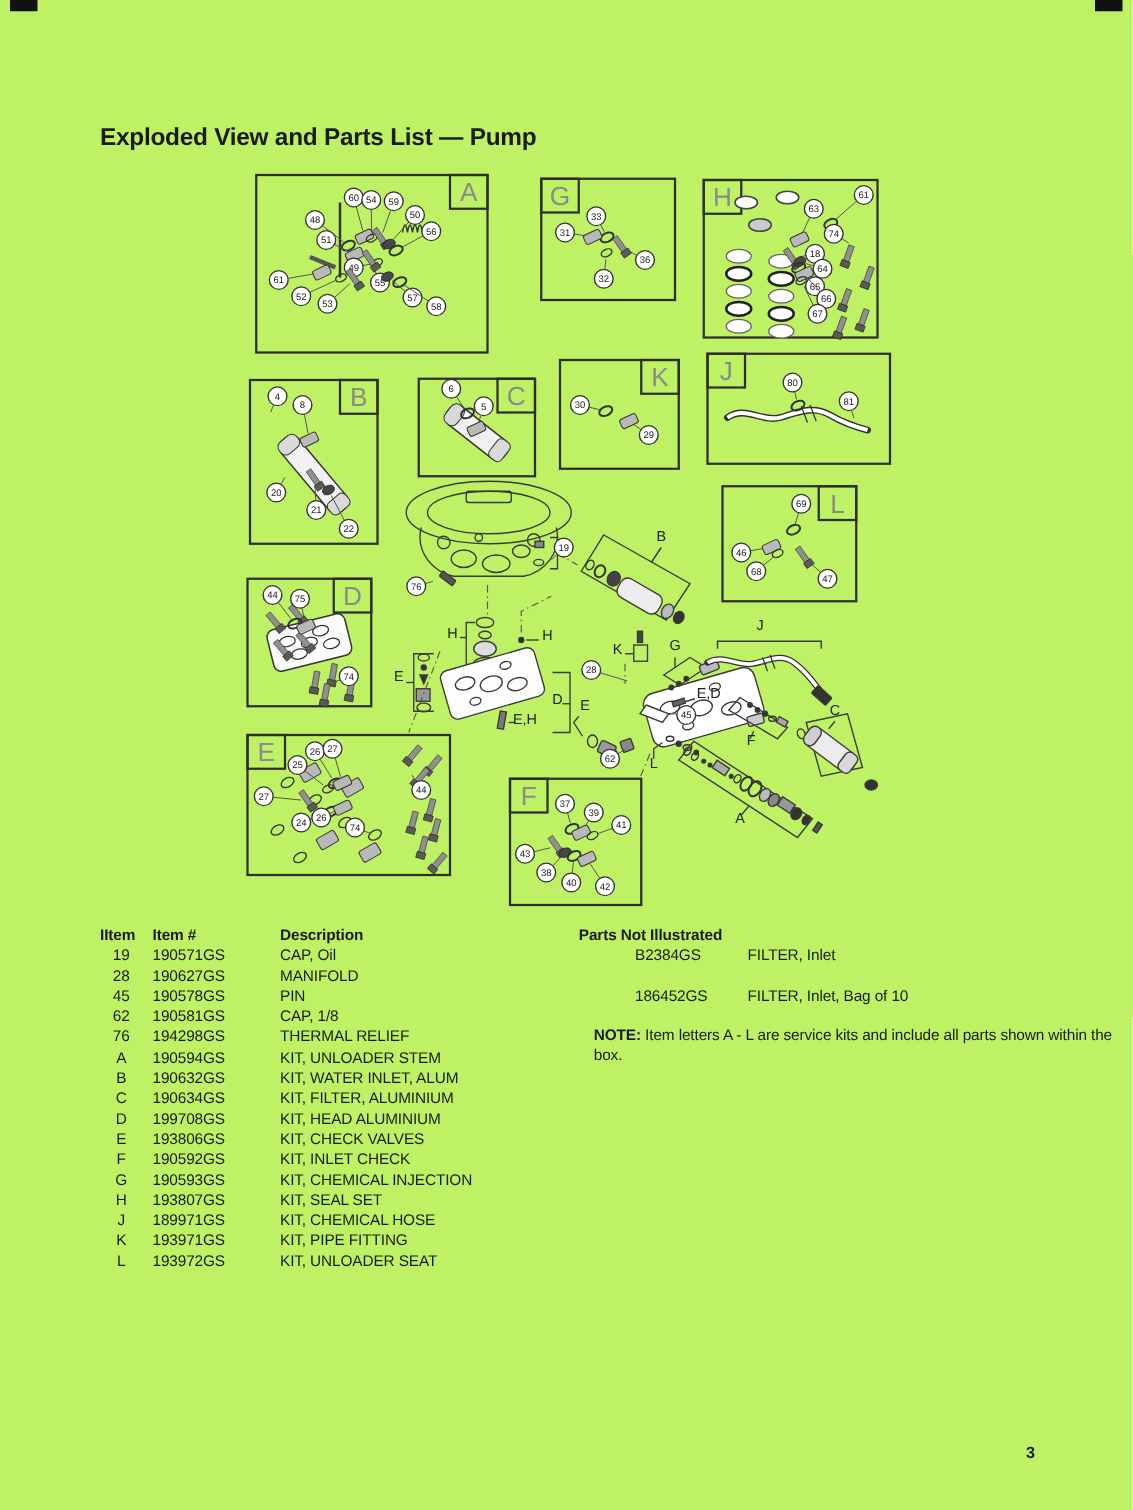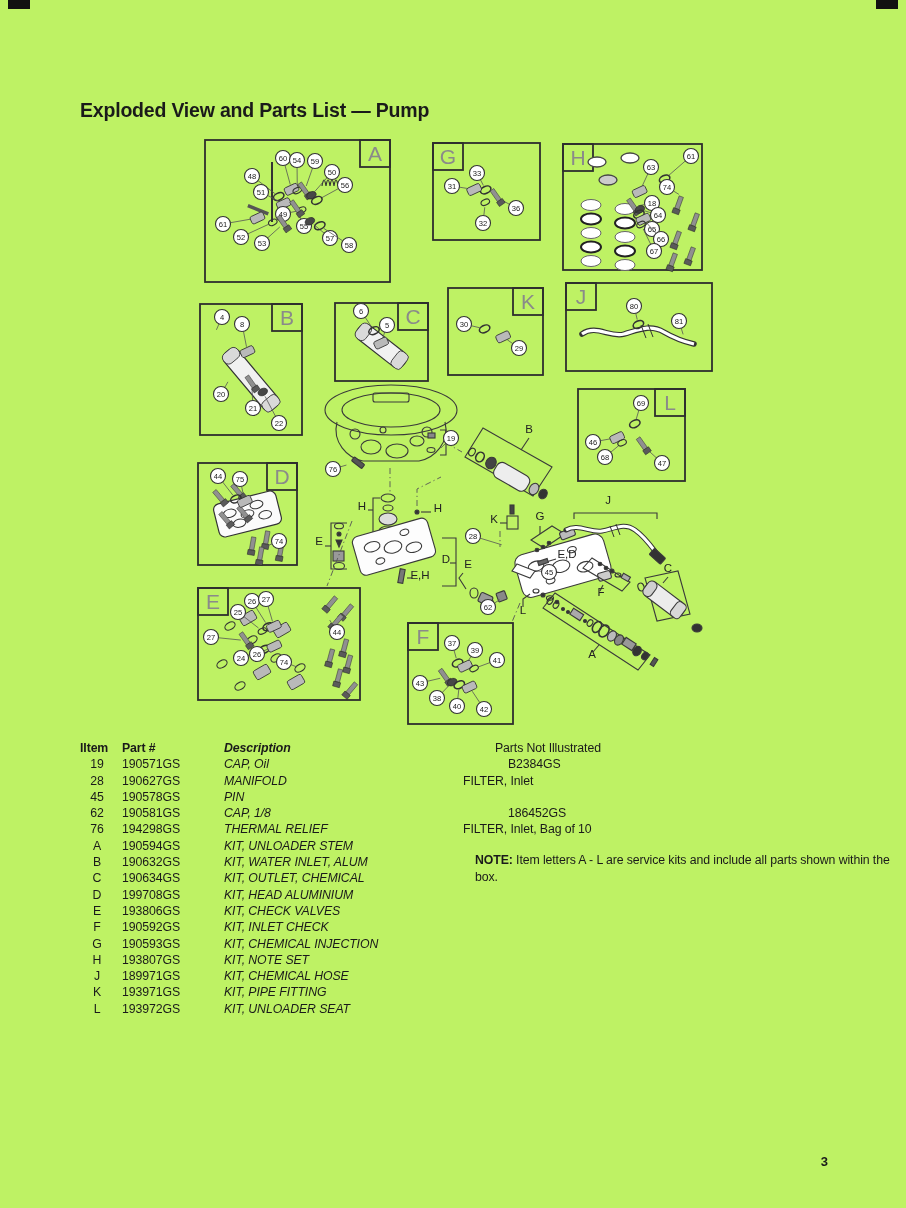--- a/index.html
+++ b/index.html
@@ -11,26 +11,26 @@
   .a1{left:8px;top:0;width:22px;height:9px;}
   .a2{left:876px;top:0;width:22px;height:9px;}
 
   .parts-table{position:absolute;left:80px;top:740px;width:378px;font-size:12.3px;
                line-height:16.3px;letter-spacing:-0.1px;}
   .pt-header,.pt-row{display:flex;}
   .pt-header{font-weight:bold;}
   .col-item{width:34px;flex:none;text-align:center;}
   .pt-header .col-item{text-align:left;}
   .col-part{width:102px;flex:none;padding-left:8px;}
-  .col-desc{flex:1;font-style:italic;}
+  .col-desc{flex:1;}
 
   .right-col{position:absolute;left:463px;top:740px;width:422px;font-size:12.3px;
              line-height:16.3px;letter-spacing:-0.1px;}
-  .rc-heading{font-weight:normal;margin-left:32px;}
-  .rc-row{display:flex;flex-direction:column;}
+  .rc-heading{font-weight:bold;}
+  .rc-row{display:flex;}
   .rc-part{width:90px;margin-left:45px;flex:none;}
   .opt-block{margin-top:16px;}
   .note{margin:15px 12px 0;width:418px;}
   .note b{font-weight:bold;}
   .page-number{position:absolute;left:780px;top:1154px;width:48px;text-align:right;
                font-weight:bold;font-size:13px;}
 
   
   .kbox{fill:none;stroke:#2e2e2e;stroke-width:1.8;}
   .kit-letter{font-family:"Liberation Sans",sans-serif;font-size:21px;fill:#8a8a8a;stroke:none;}
@@ -680,21 +680,21 @@
           <text x="668" y="572" class="asm-label">C</text>
           <text x="592" y="658" class="asm-label">A</text>
           <text x="608" y="504" class="asm-label">J</text>
         </g>
       </g>
   </svg>
 
   <div class="parts-table">
     <div class="pt-header">
       <span class="col-item">IItem</span>
-      <span class="col-part">Part #</span>
+      <span class="col-part">Item #</span>
       <span class="col-desc">Description</span>
     </div>
     <div id="pt-rows">
         <div class="pt-row">
           <span class="col-item">19</span>
           <span class="col-part">190571GS</span>
           <span class="col-desc">CAP, Oil</span>
         </div>
         <div class="pt-row">
           <span class="col-item">28</span>
@@ -722,21 +722,21 @@
           <span class="col-desc">KIT, UNLOADER STEM</span>
         </div>
         <div class="pt-row">
           <span class="col-item">B</span>
           <span class="col-part">190632GS</span>
           <span class="col-desc">KIT, WATER INLET, ALUM</span>
         </div>
         <div class="pt-row">
           <span class="col-item">C</span>
           <span class="col-part">190634GS</span>
-          <span class="col-desc">KIT, OUTLET, CHEMICAL</span>
+          <span class="col-desc">KIT, FILTER, ALUMINIUM</span>
         </div>
         <div class="pt-row">
           <span class="col-item">D</span>
           <span class="col-part">199708GS</span>
           <span class="col-desc">KIT, HEAD ALUMINIUM</span>
         </div>
         <div class="pt-row">
           <span class="col-item">E</span>
           <span class="col-part">193806GS</span>
           <span class="col-desc">KIT, CHECK VALVES</span>
@@ -747,21 +747,21 @@
           <span class="col-desc">KIT, INLET CHECK</span>
         </div>
         <div class="pt-row">
           <span class="col-item">G</span>
           <span class="col-part">190593GS</span>
           <span class="col-desc">KIT, CHEMICAL INJECTION</span>
         </div>
         <div class="pt-row">
           <span class="col-item">H</span>
           <span class="col-part">193807GS</span>
-          <span class="col-desc">KIT, NOTE SET</span>
+          <span class="col-desc">KIT, SEAL SET</span>
         </div>
         <div class="pt-row">
           <span class="col-item">J</span>
           <span class="col-part">189971GS</span>
           <span class="col-desc">KIT, CHEMICAL HOSE</span>
         </div>
         <div class="pt-row">
           <span class="col-item">K</span>
           <span class="col-part">193971GS</span>
           <span class="col-desc">KIT, PIPE FITTING</span>

